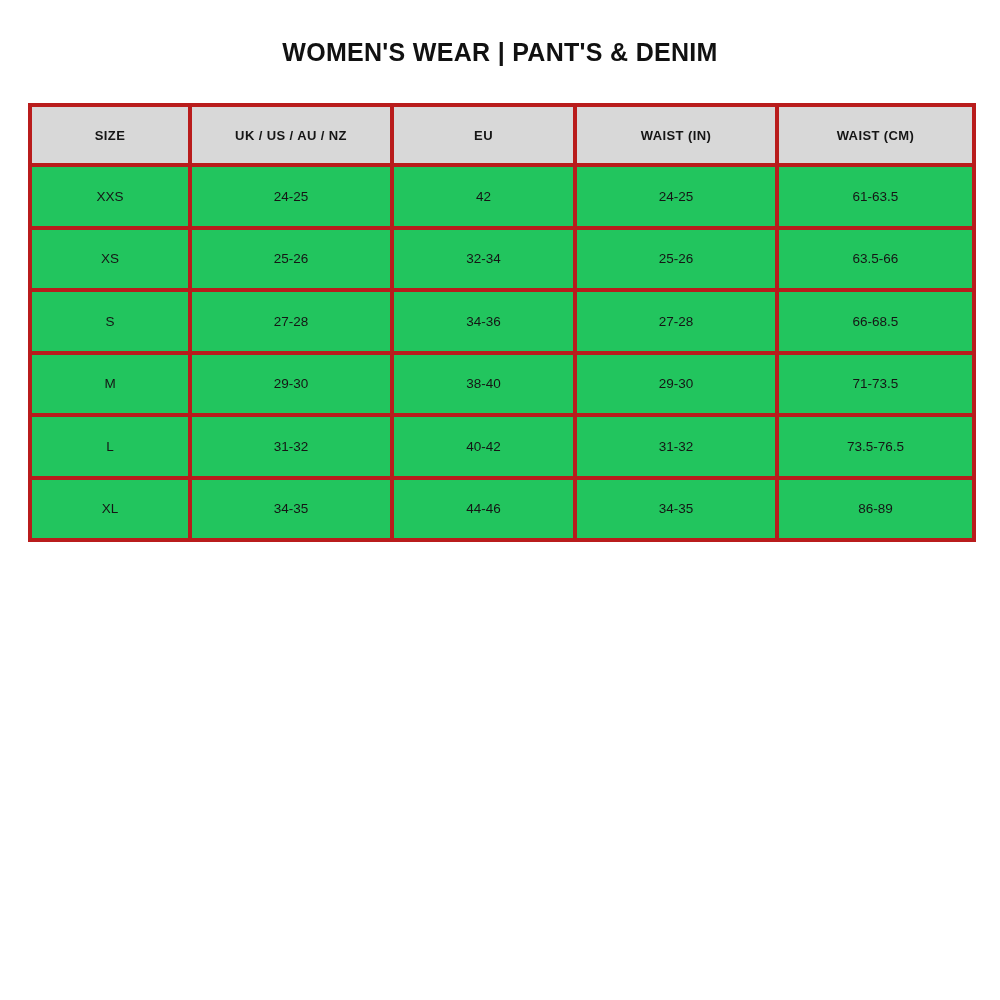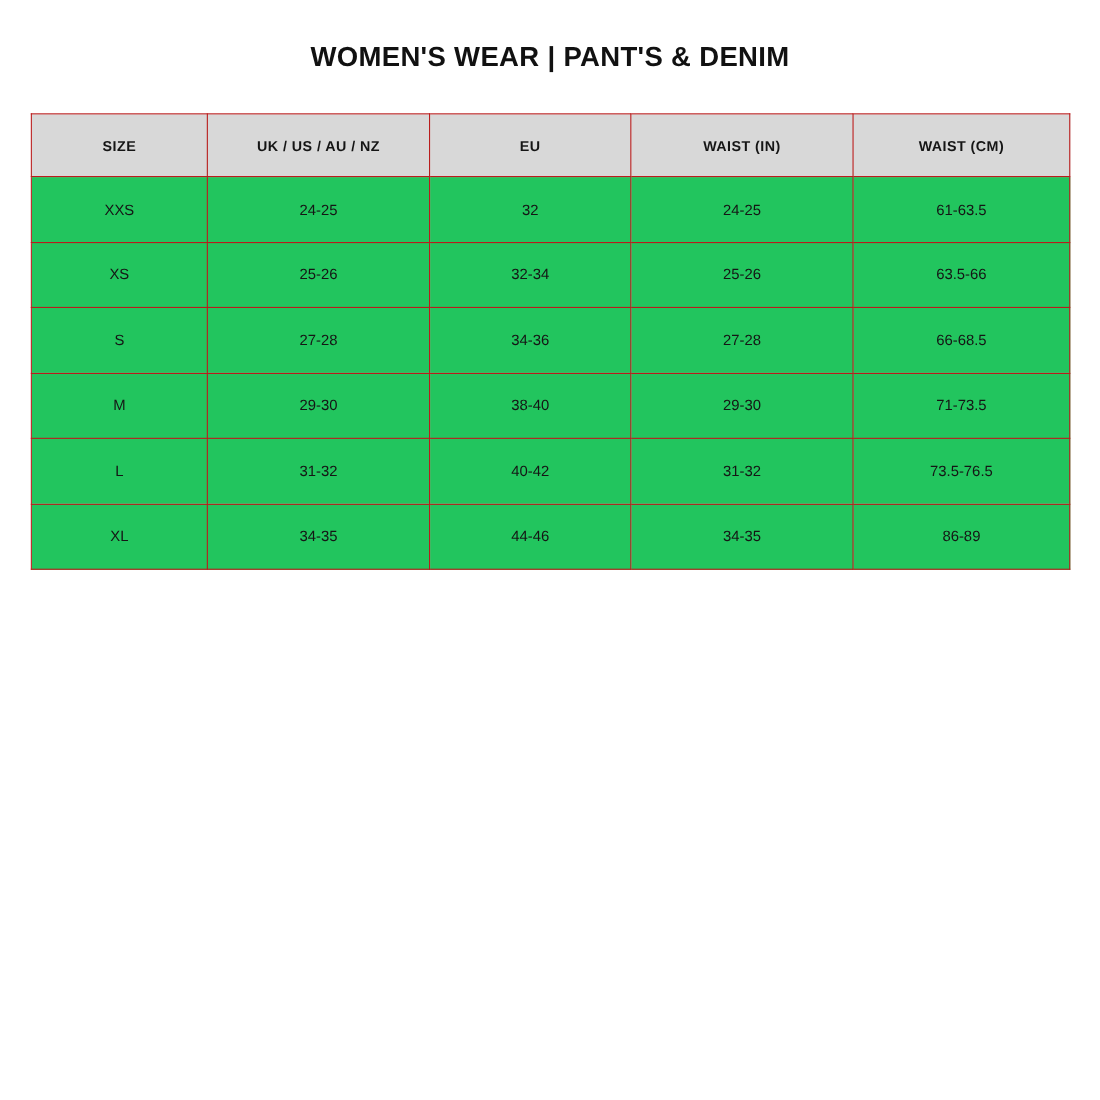--- a/index.html
+++ b/index.html
@@ -38,21 +38,21 @@
     left: 28px;
     width: 944px;
   }
   table.size-chart {
     border-collapse: collapse;
     width: 944px;
     table-layout: fixed;
   }
   table.size-chart th,
   table.size-chart td {
-    border: 1px solid #b91c1c;
+    border: 4px solid #b91c1c;
     text-align: center;
     vertical-align: middle;
     font-size: 13.5px;
     color: #151515;
   }
   table.size-chart thead th {
     background: #d8d8d8;
     height: 54px;
     font-weight: 700;
     letter-spacing: 0.4px;
@@ -94,21 +94,21 @@
           <th>UK / US / AU / NZ</th>
           <th>EU</th>
           <th>WAIST (IN)</th>
           <th>WAIST (CM)</th>
         </tr>
       </thead>
       <tbody>
         <tr>
           <td class="size-cell">XXS</td>
           <td>24-25</td>
-          <td>32</td>
+          <td>42</td>
           <td>24-25</td>
           <td>61-63.5</td>
         </tr>
         <tr>
           <td class="size-cell">XS</td>
           <td>25-26</td>
           <td>32-34</td>
           <td>25-26</td>
           <td>63.5-66</td>
         </tr>

